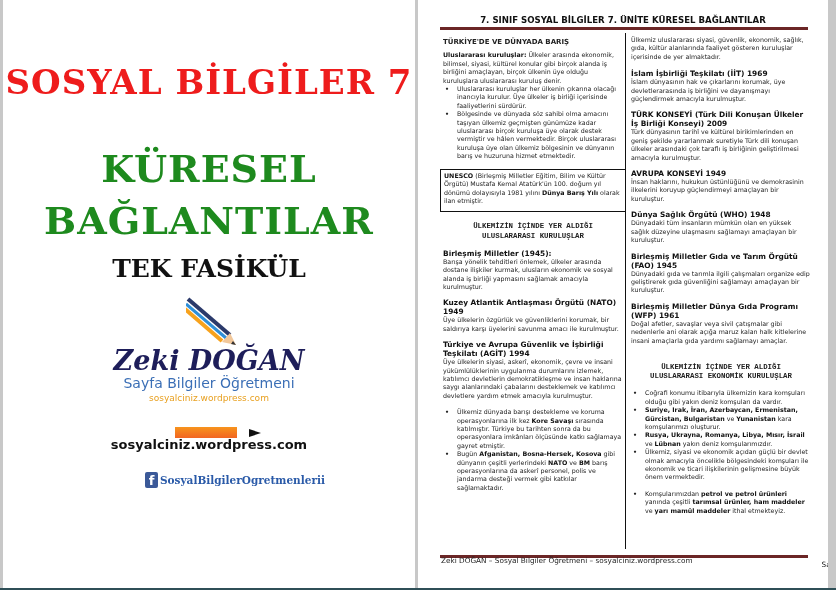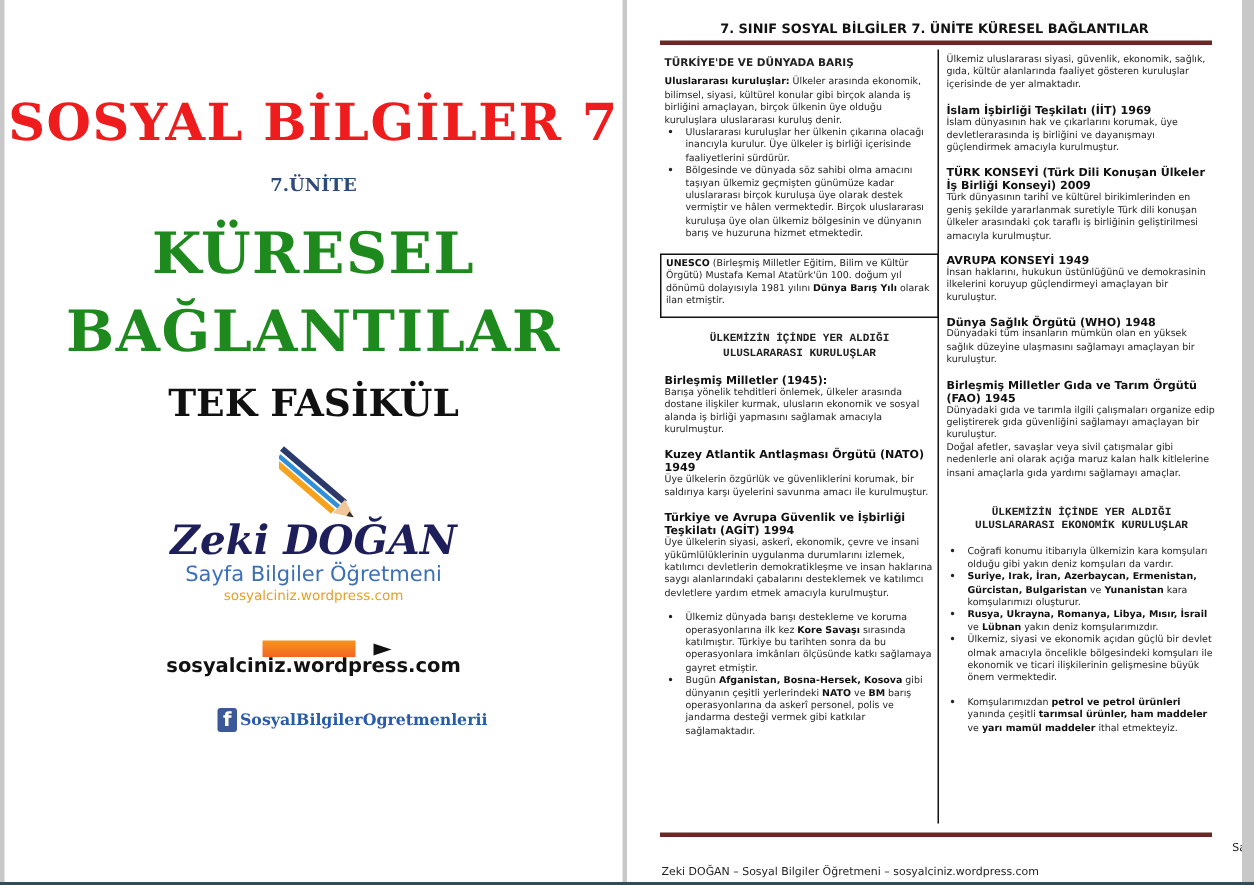--- a/index.html
+++ b/index.html
@@ -39,29 +39,28 @@
   .sec-title { font-weight:bold; font-size:7px; margin:2px 0 5px 0; }
   .sub { font-weight:bold; font-size:7.4px; color:#111; margin-top:7px; line-height:9px; }
   .ctr { text-align:center; font-weight:bold; font-size:7.4px; line-height:9.2px; margin:10px 0 8px 0;font-family:Liberation Mono, monospace; }
   p { margin:0; }
   b { color:#111; }
   ul { margin:0; padding:0 0 0 14px; list-style:none; }
   li { position:relative; }
   li::before { content:"•"; position:absolute; left:-12px; top:0; font-weight:bold; }
   .box { border:1px solid #111; padding:2px 3px 6px 3px; margin:8px -3px 4px -3px; }
   .footer-rule { position:absolute; left:22px; top:555px; width:368px; height:3px; background:#6b2626; }
-  .footer-left { position:absolute; left:23px; top:576px; font-size:7.3px; color:#222; }
+  .footer-left { position:absolute; left:23px; top:556px; font-size:7.3px; color:#222; }
   .footer-right { position:absolute; right:20px; top:560px; font-size:7.3px; color:#222; }
 </style>
 </head>
 <body>
 
 <div class="page" id="page-left">
   <div class="cover-title t-main">SOSYAL BİLGİLER 7</div>
-  <div class="cover-title t-unit">7.ÜNİTE</div>
   <div class="cover-title t-kuresel">KÜRESEL</div>
   <div class="cover-title t-fas">TEK FASİKÜL</div>
   <div class="cover-title t-bag">BAĞLANTILAR</div>
 
   <svg class="logo-pencil" viewBox="0 0 60 48">
     <line x1="2" y1="2" x2="44" y2="38" stroke="#2b3a6b" stroke-width="4"></line>
     <line x1="0" y1="7" x2="40" y2="41" stroke="#2f8fd8" stroke-width="3"></line>
     <line x1="-1" y1="12" x2="36" y2="44" stroke="#f7a21d" stroke-width="4"></line>
     <polygon points="44,36 36,45 50,48" fill="#f1c79a"></polygon>
     <polygon points="47,44 50,48 45,47" fill="#333"></polygon>
@@ -117,20 +116,21 @@
     <div class="sub" style="margin-top:8px">İslam İşbirliği Teşkilatı (İİT) 1969</div>
     <p>İslam dünyasının hak ve çıkarlarını korumak, üye devletlerarasında iş birliğini ve dayanışmayı güçlendirmek amacıyla kurulmuştur.</p>
     <div class="sub">TÜRK KONSEYİ (Türk Dili Konuşan Ülkeler İş Birliği Konseyi) 2009</div>
     <p>Türk dünyasının tarihî ve kültürel birikimlerinden en geniş şekilde yararlanmak suretiyle Türk dili konuşan ülkeler arasındaki çok taraflı iş birliğinin geliştirilmesi amacıyla kurulmuştur.</p>
     <div class="sub">AVRUPA KONSEYİ 1949</div>
     <p>İnsan haklarını, hukukun üstünlüğünü ve demokrasinin ilkelerini koruyup güçlendirmeyi amaçlayan bir kuruluştur.</p>
     <div class="sub">Dünya Sağlık Örgütü (WHO) 1948</div>
     <p>Dünyadaki tüm insanların mümkün olan en yüksek sağlık düzeyine ulaşmasını sağlamayı amaçlayan bir kuruluştur.</p>
     <div class="sub">Birleşmiş Milletler Gıda ve Tarım Örgütü (FAO) 1945</div>
     <p>Dünyadaki gıda ve tarımla ilgili çalışmaları organize edip geliştirerek gıda güvenliğini sağlamayı amaçlayan bir kuruluştur.</p>
+    <div class="sub">Birleşmiş Milletler Dünya Gıda Programı (WFP) 1961</div>
     <p>Doğal afetler, savaşlar veya sivil çatışmalar gibi nedenlerle ani olarak açığa maruz kalan halk kitlelerine insani amaçlarla gıda yardımı sağlamayı amaçlar.</p>
     <div class="ctr" style="margin-top:18px">
       <div>ÜLKEMİZİN İÇİNDE YER ALDIĞI</div>
       <div>ULUSLARARASI EKONOMİK KURULUŞLAR</div>
     </div>
     <ul>
       <li><span>Coğrafi konumu itibarıyla ülkemizin kara komşuları olduğu gibi yakın deniz komşuları da vardır.</span></li>
       <li><b>Suriye, Irak, İran, Azerbaycan, Ermenistan, Gürcistan, Bulgaristan</b><span> ve </span><b>Yunanistan</b><span> kara komşularımızı oluşturur.</span></li>
       <li><b>Rusya, Ukrayna, Romanya, Libya, Mısır, İsrail</b><span> ve </span><b>Lübnan</b><span> yakın deniz komşularımızdır.</span></li>
       <li><span>Ülkemiz, siyasi ve ekonomik açıdan güçlü bir devlet olmak amacıyla öncelikle bölgesindeki komşuları ile ekonomik ve ticari ilişkilerinin gelişmesine büyük önem vermektedir.</span></li>

